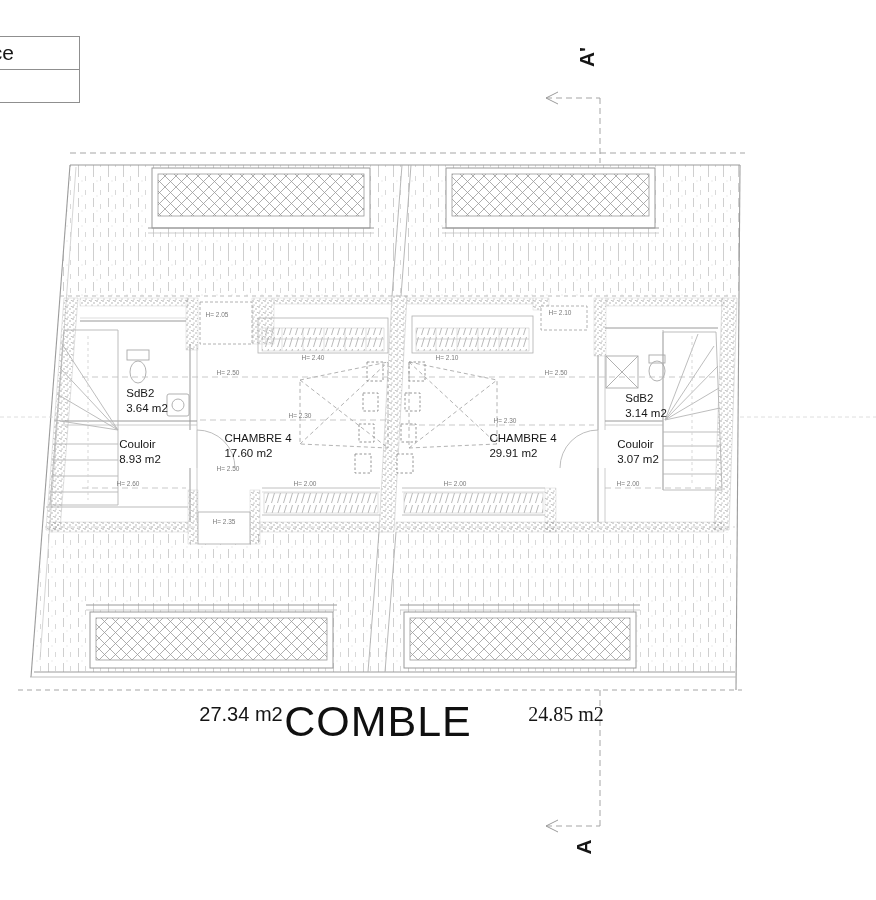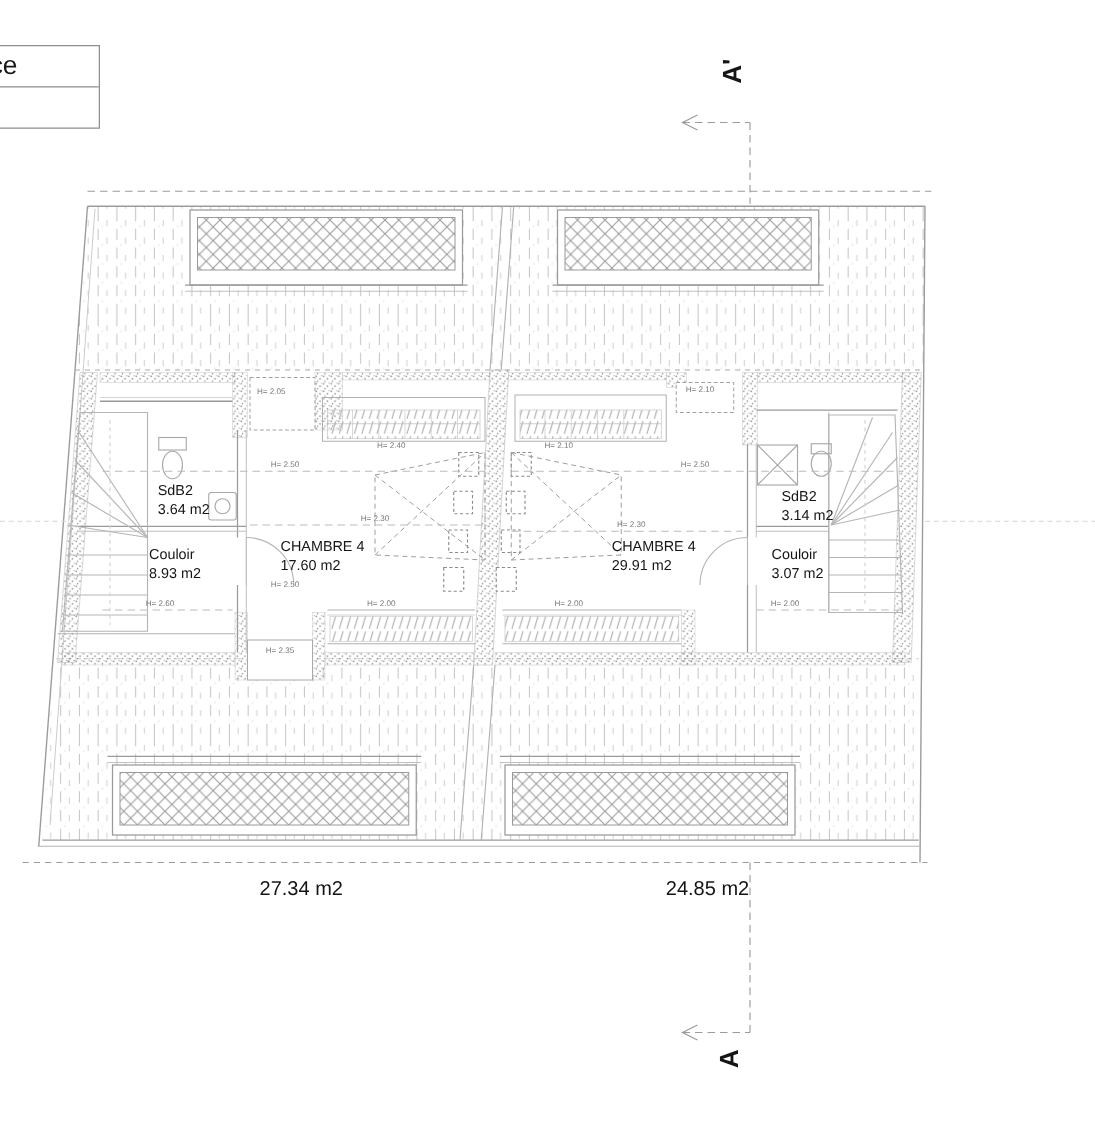--- a/index.html
+++ b/index.html
@@ -2,21 +2,21 @@
 <html><head>
 <meta charset="utf-8">
 <style>
   html,body{margin:0;padding:0;background:#ffffff;}
   #stage{position:relative;width:876px;height:900px;background:#fff;overflow:hidden;
          font-family:"Liberation Sans", sans-serif;color:#111;}
   svg{position:absolute;left:0;top:0;}
   .room-label{position:absolute;transform:translateX(-50%);text-align:left;
               font-size:11.5px;line-height:1.27;color:#161616;white-space:nowrap;}
   .room-label .rname,.room-label .rarea{display:block;}
-  .area-label{position:absolute;transform:translateX(-50%);font-size:16px;color:#141414;white-space:nowrap;}
+  .area-label{position:absolute;transform:translateX(-50%);font-size:20px;color:#141414;white-space:nowrap;}
   .main-title{position:absolute;transform:translateX(-50%);font-size:43px;letter-spacing:1px;color:#101010;}
   .section-label{position:absolute;font-size:21px;font-weight:600;color:#151515;
                  transform:translate(-50%,-50%) rotate(-90deg);white-space:nowrap;}
   .hlabel{position:absolute;transform:translate(-50%,-50%);font-size:6.5px;color:#7a7a7a;white-space:nowrap;}
   #legend-box{position:absolute;left:-60px;top:36px;width:138px;border:1px solid #8f8f8f;background:#fff;}
   #legend-box .cell{height:32px;line-height:32px;padding-left:4px;font-size:21px;color:#161616;}
   #legend-box .cell+.cell{border-top:1px solid #8f8f8f;}
 </style>
 </head>
 <body>
@@ -303,21 +303,22 @@
 <div class="room-label" style="left:646px;top:391px;">
   <span class="rname">SdB2</span>
   <span class="rarea">3.14 m2</span>
 </div>
 <div class="room-label" style="left:638px;top:437px;">
   <span class="rname">Couloir</span>
   <span class="rarea">3.07 m2</span>
 </div>
 
 <div class="area-label" style="left:241px;top:703px;">27.34 m2</div>
-<div class="area-label" style="left:566px;top:703px;">24.85 m2</div>
+<div class="main-title" style="left:378px;top:697px;">COMBLE</div>
+<div class="area-label" style="left:566px;top:703px;font-family:Liberation Serif, serif;">24.85 m2</div>
 
 <div id="height-labels">
       <span class="hlabel" style="left: 217px; top: 314px;">H= 2.05</span>
       <span class="hlabel" style="left: 560px; top: 312px;">H= 2.10</span>
       <span class="hlabel" style="left: 313px; top: 357px;">H= 2.40</span>
       <span class="hlabel" style="left: 447px; top: 357px;">H= 2.10</span>
       <span class="hlabel" style="left: 228px; top: 372px;">H= 2.50</span>
       <span class="hlabel" style="left: 556px; top: 372px;">H= 2.50</span>
       <span class="hlabel" style="left: 300px; top: 415px;">H= 2.30</span>
       <span class="hlabel" style="left: 505px; top: 420px;">H= 2.30</span>

